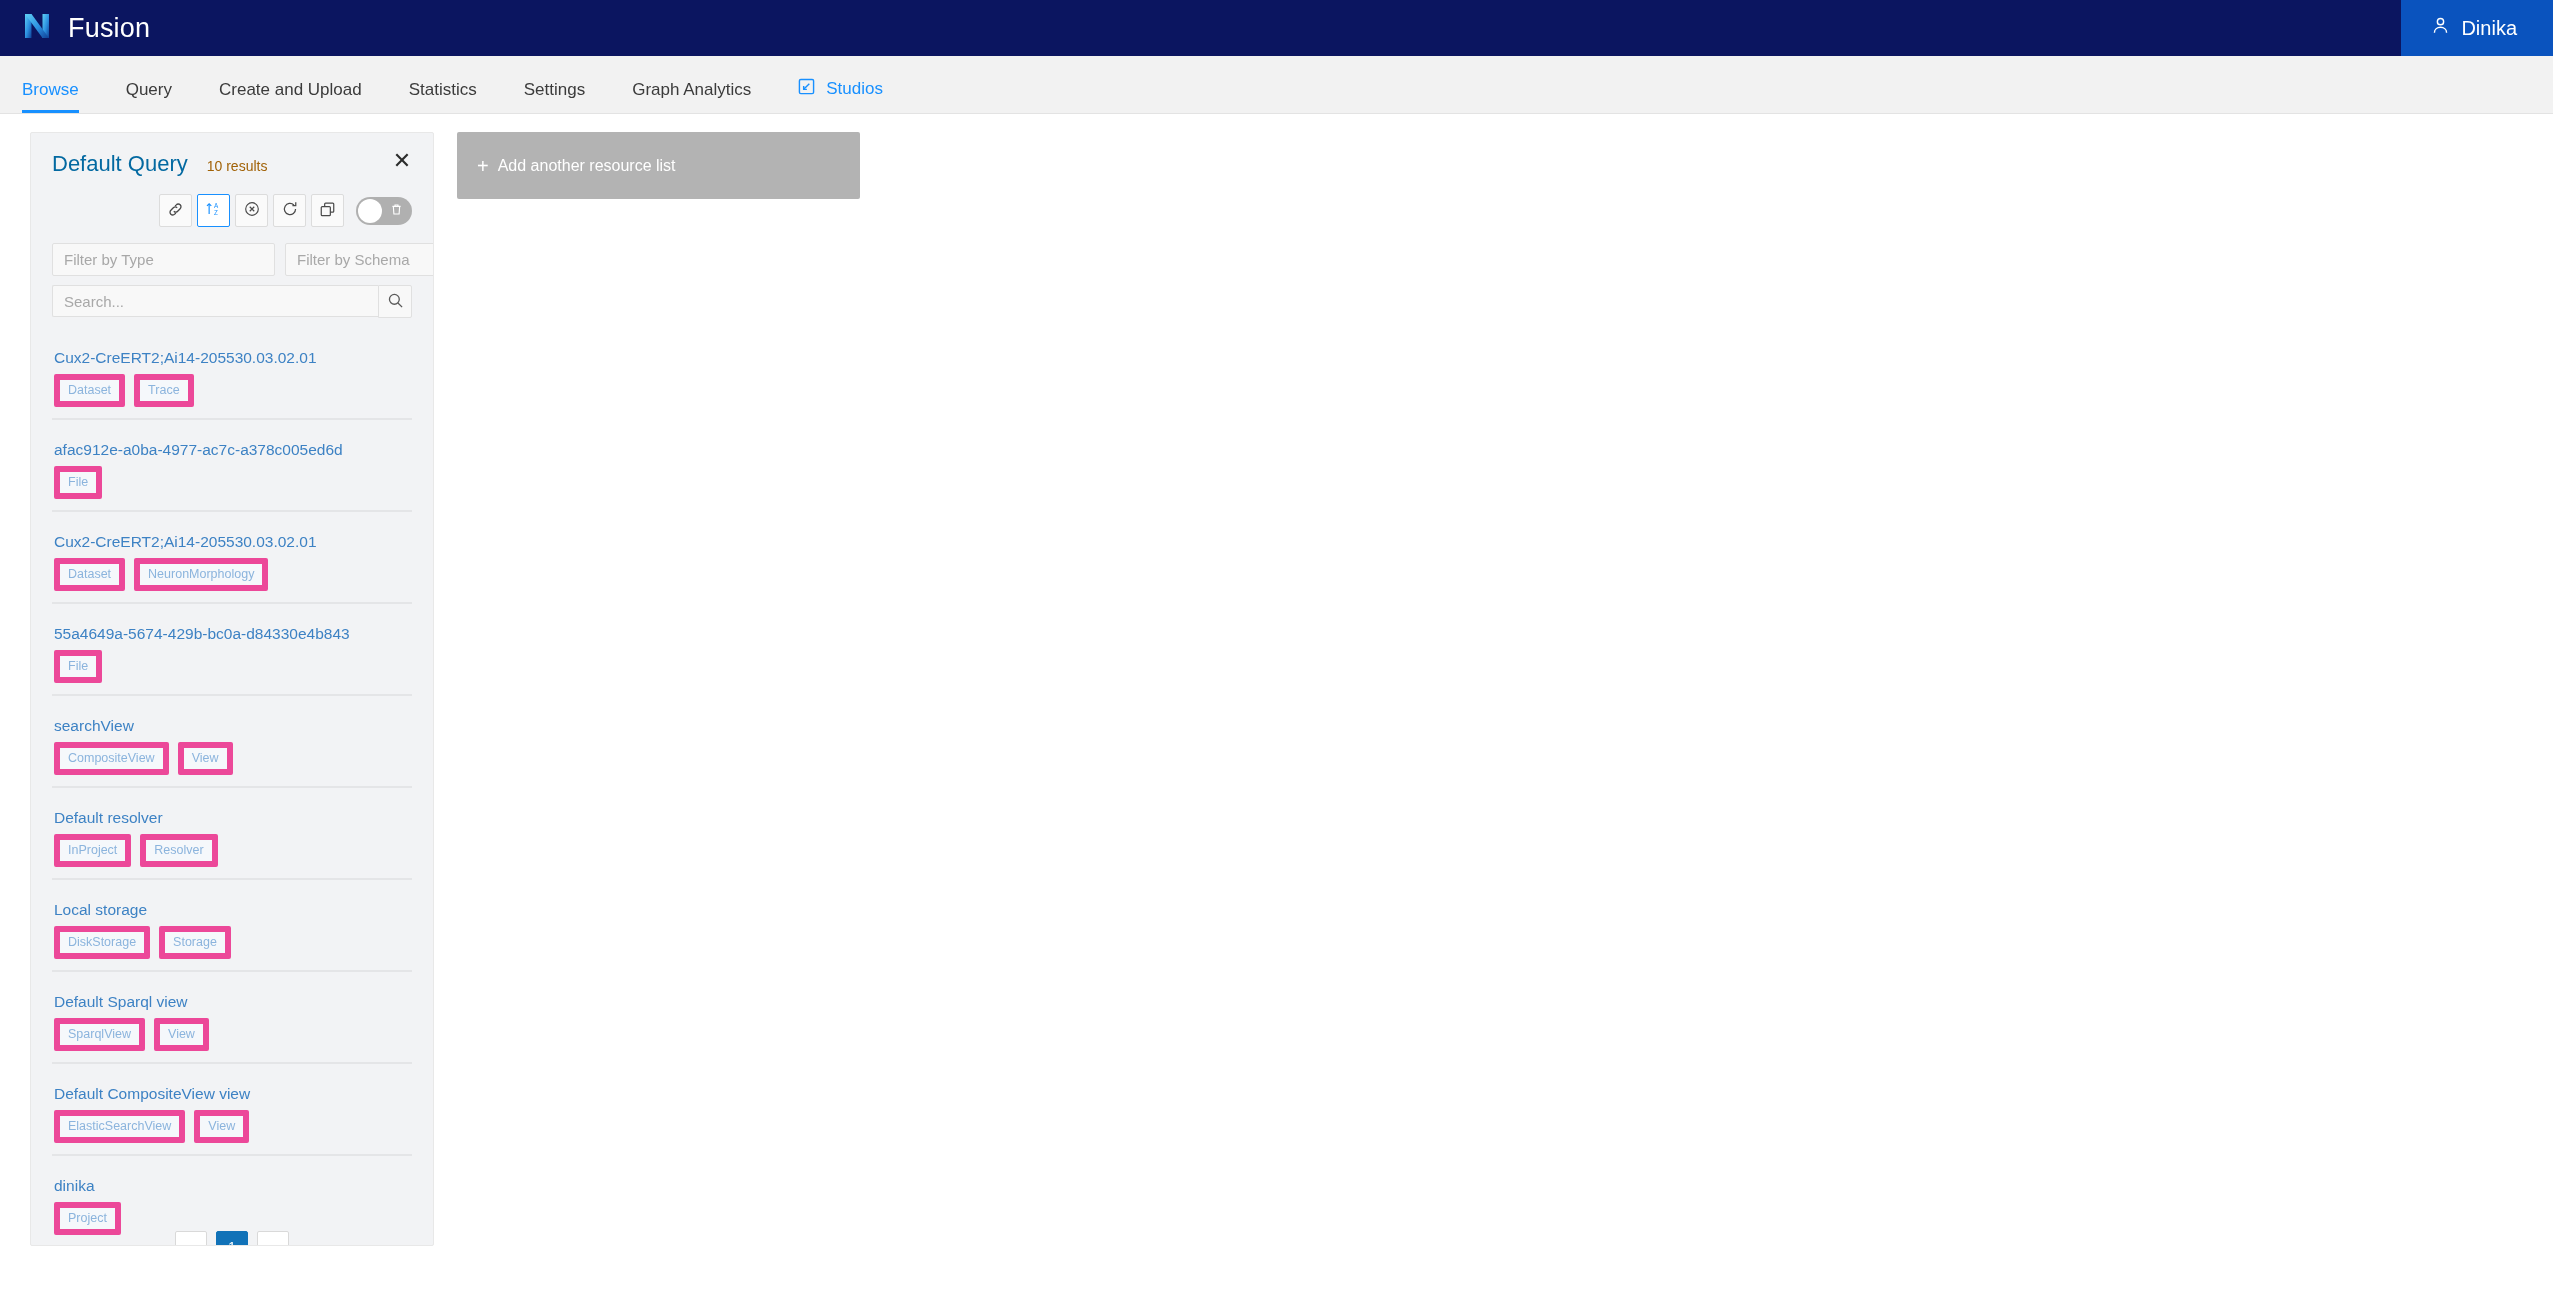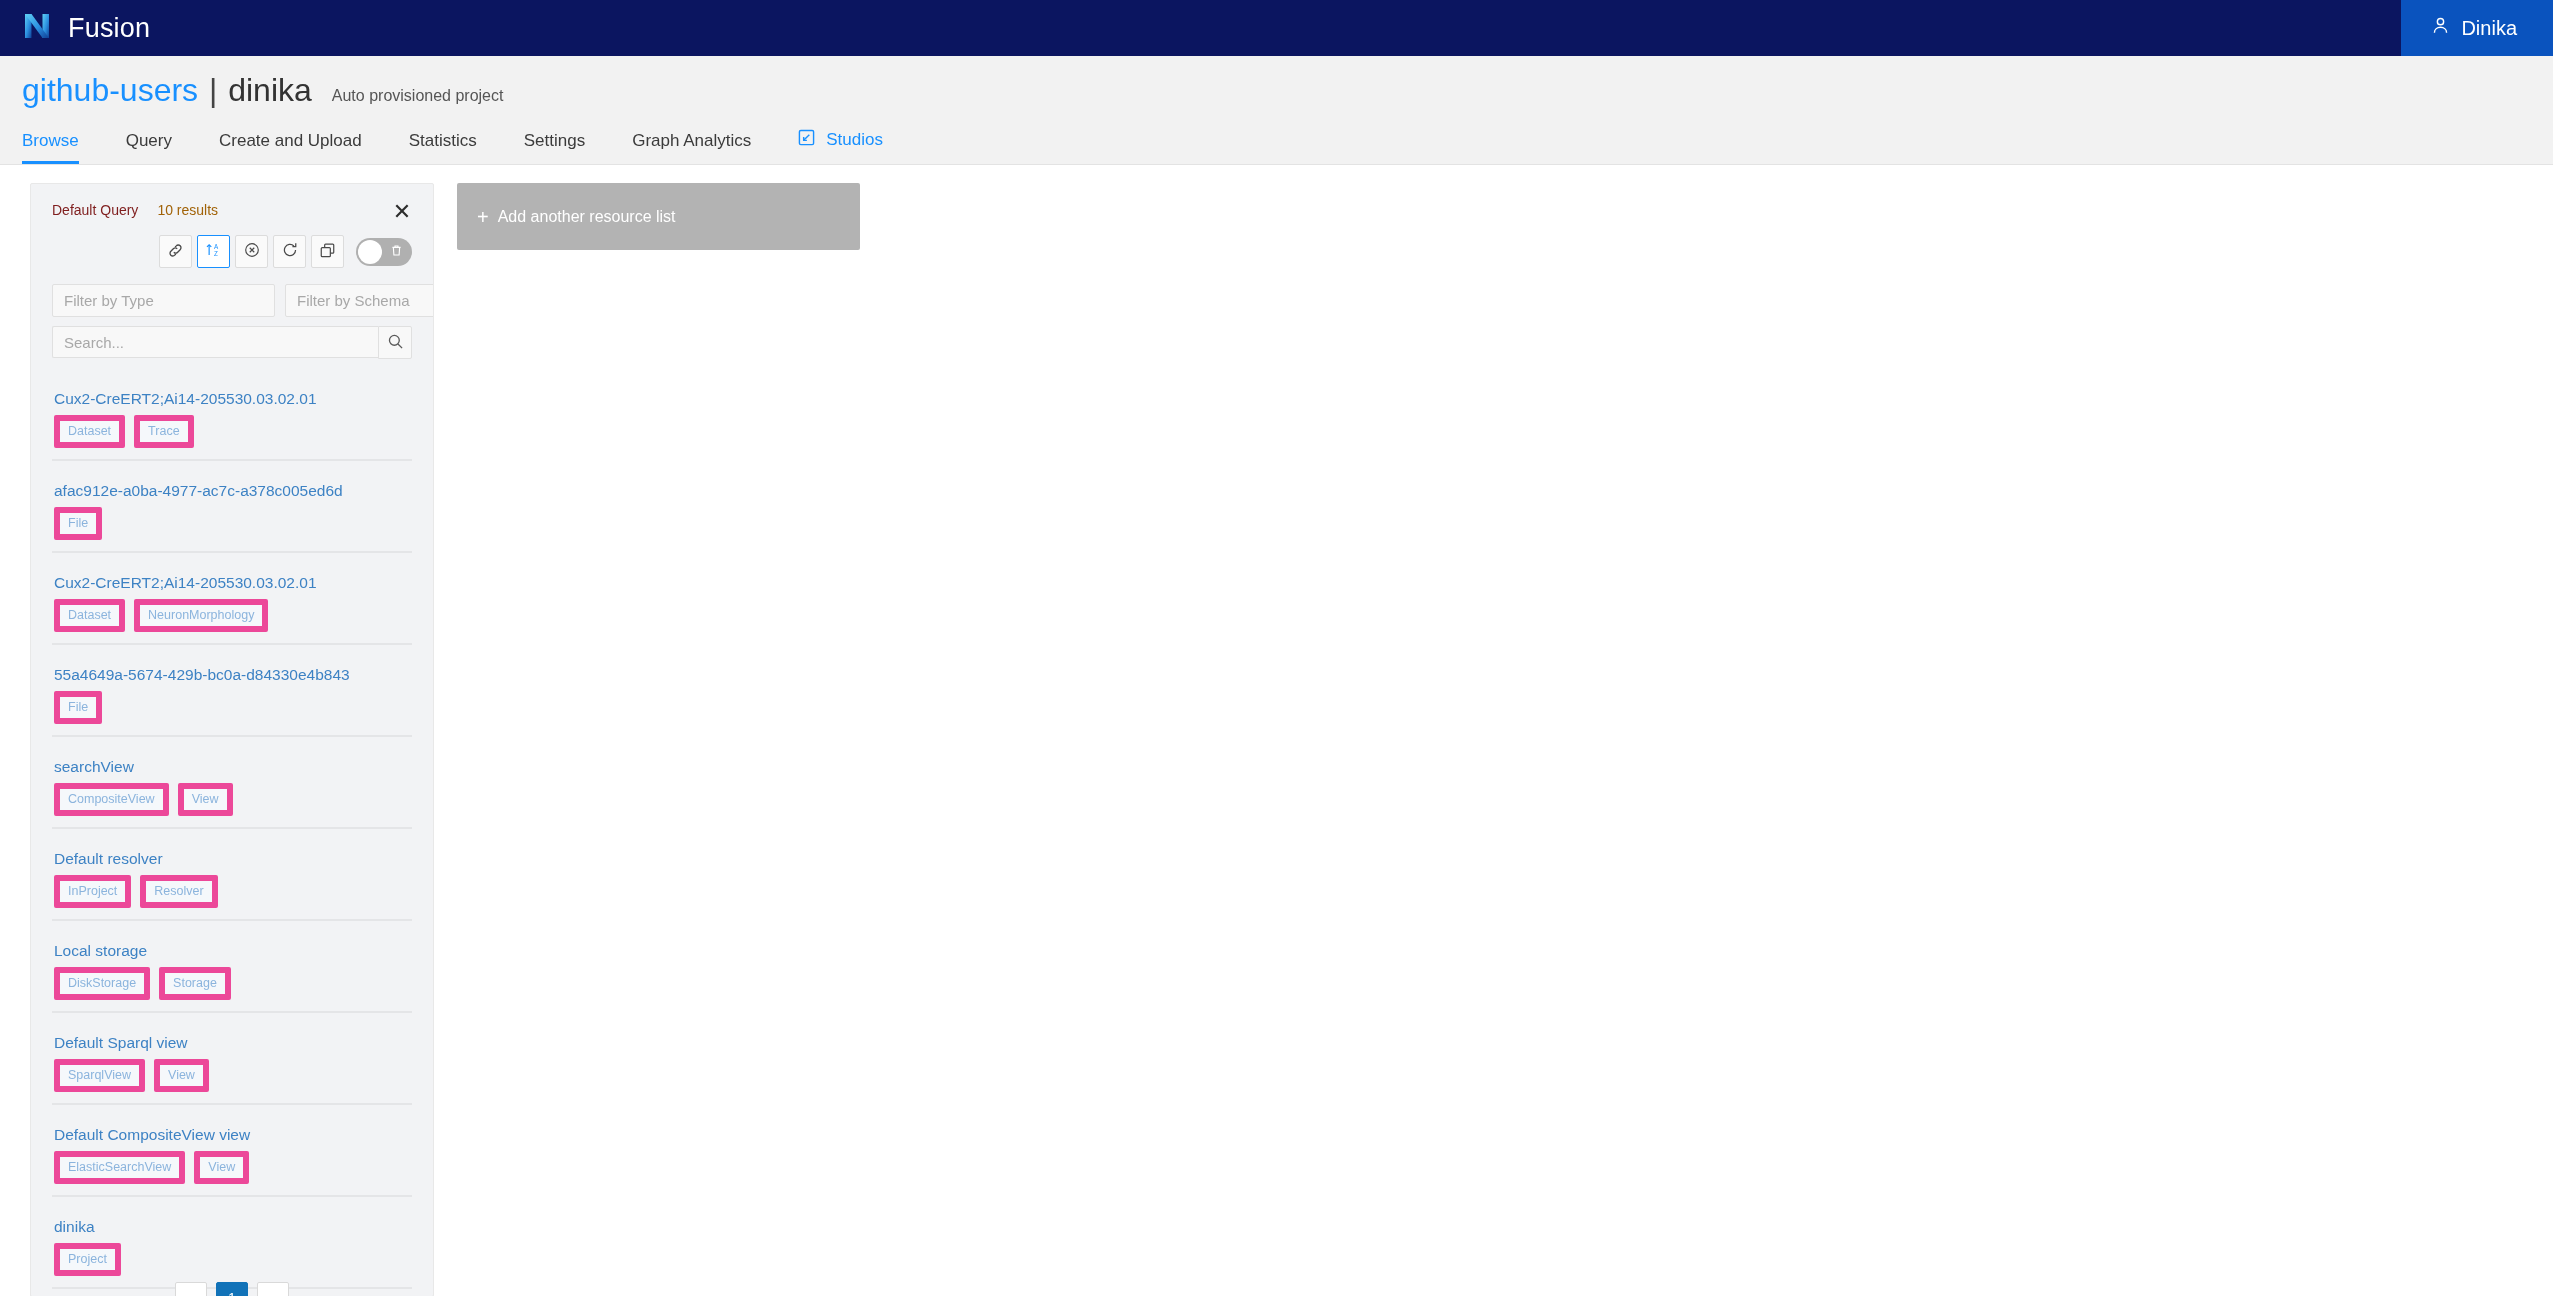--- a/index.html
+++ b/index.html
@@ -135,22 +135,22 @@
     flex-direction: column;
     position: relative;
     overflow: hidden;
   }
   .panel-head {
     display: flex;
     align-items: baseline;
     gap: 19px;
   }
   .panel-title {
-    font-size: 14px;
-    color: #7f1d1d;
+    font-size: 22px;
+    color: #0369a1;
   }
   .panel-count {
     font-size: 14px;
     color: #a16207;
   }
   .panel-close {
     position: absolute;
     top: 15px;
     right: 18px;
     width: 26px; height: 26px;
@@ -368,28 +368,20 @@
       <svg width="19" height="19" viewBox="0 0 20 20" fill="none" stroke="#ffffff" stroke-width="1.5">
         <circle cx="10" cy="6" r="3.3"></circle>
         <path d="M3.6 17.5c0-3.6 2.9-5.6 6.4-5.6s6.4 2 6.4 5.6"></path>
       </svg>
     </span>
     <span>Dinika</span>
   </button>
 </div>
 
 <div class="project-header">
-  <div class="project-title-row">
-    <div class="project-title">
-      <span class="project-org">github-users</span>
-      <span class="project-sep">|</span>
-      <span class="project-name">dinika</span>
-    </div>
-    <div class="project-subtitle">Auto provisioned project</div>
-  </div>
 
   <div class="tabs">
     <button class="tab active">Browse</button>
     <button class="tab">Query</button>
     <button class="tab">Create and Upload</button>
     <button class="tab">Statistics</button>
     <button class="tab">Settings</button>
     <button class="tab">Graph Analytics</button>
     <button class="tab studios">
       <span class="studios-icon">

